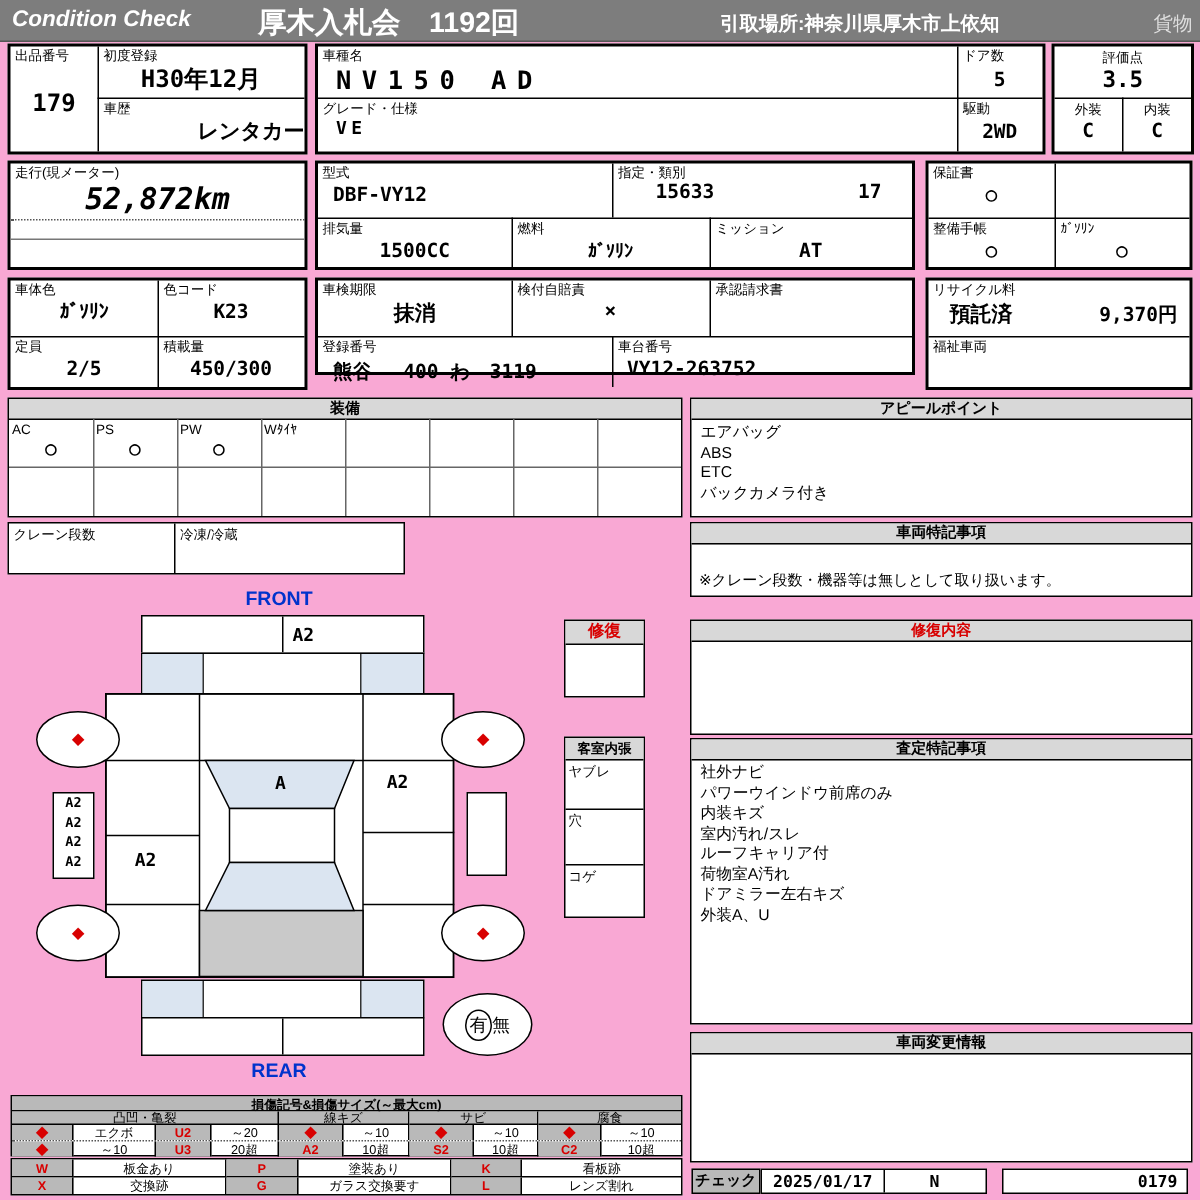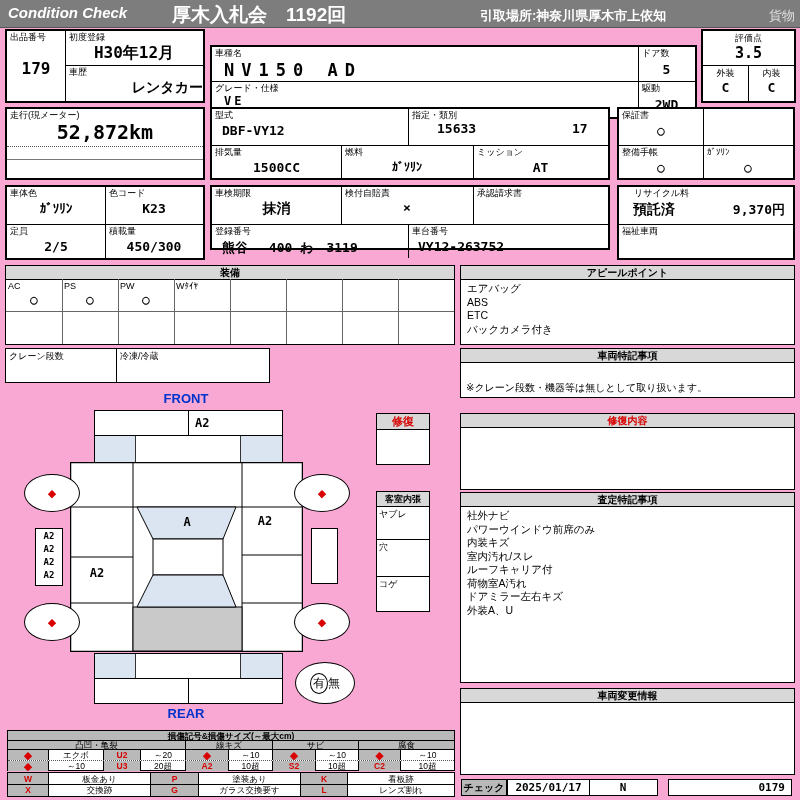--- a/index.html
+++ b/index.html
@@ -44,21 +44,21 @@
     <div class="vl" style="left:58px;top:0;height:70px;"></div>
     <div class="hl" style="left:58px;top:34px;width:138px;"></div>
     <span class="lb" style="left:3px;top:1px;">出品番号</span>
     <div class="v" style="left:0;top:28px;width:58px;text-align:center;font-size:16px;">179</div>
     <span class="lb" style="left:62px;top:1px;">初度登録</span>
     <div class="v" style="left:58px;top:12px;width:138px;text-align:center;font-size:16px;">H30年12月</div>
     <span class="lb" style="left:62px;top:36px;">車歴</span>
     <div class="v" style="left:58px;top:48px;width:138px;text-align:right;font-size:14px;">レンタカー</div>
   </div>
 
-  <div class="box" style="left:210px;top:45px;width:487px;height:74px;">
+  <div class="box" style="left:210px;top:29px;width:487px;height:74px;">
     <div class="vl" style="left:426px;top:0;height:70px;"></div>
     <div class="hl" style="left:0;top:34px;width:483px;"></div>
     <span class="lb" style="left:3px;top:1px;">車種名</span>
     <div class="v" style="left:12px;top:13px;font-size:17px;letter-spacing:7px;">NV150 AD</div>
     <span class="lb" style="left:3px;top:36px;">グレード・仕様</span>
     <div class="v" style="left:12px;top:47px;font-size:12px;letter-spacing:3px;">VE</div>
     <span class="lb" style="left:430px;top:1px;">ドア数</span>
     <div class="v" style="left:426px;top:15px;width:57px;text-align:center;font-size:13px;">5</div>
     <span class="lb" style="left:430px;top:36px;">駆動</span>
     <div class="v" style="left:426px;top:50px;width:57px;text-align:center;font-size:13px;">2WD</div>
@@ -70,21 +70,21 @@
     <div class="lb" style="left:0;top:2px;width:91px;text-align:center;">評価点</div>
     <div class="v" style="left:0;top:13px;width:91px;text-align:center;font-size:15px;">3.5</div>
     <div class="lb" style="left:0;top:37px;width:45px;text-align:center;">外装</div>
     <div class="v" style="left:0;top:49px;width:45px;text-align:center;font-size:13px;">C</div>
     <div class="lb" style="left:46px;top:37px;width:45px;text-align:center;">内装</div>
     <div class="v" style="left:46px;top:49px;width:45px;text-align:center;font-size:13px;">C</div>
   </div>
 
   <div class="box" style="left:5px;top:107px;width:200px;height:73px;">
     <span class="lb" style="left:3px;top:1px;">走行(現メーター)</span>
-    <div class="v" style="left:0;top:11px;width:196px;text-align:center;font-size:20px;">52,872km</div>
+    <div class="v" style="left:0;top:11px;width:196px;text-align:center;font-size:20px;font-style:italic;">52,872km</div>
     <div class="dot" style="left:0;top:37px;width:196px;"></div>
     <div class="hl" style="left:0;top:50px;width:196px;background:#777;"></div>
   </div>
 
   <div class="box" style="left:210px;top:107px;width:400px;height:73px;">
     <div class="hl" style="left:0;top:36px;width:396px;"></div>
     <div class="vl" style="left:196px;top:0;height:36px;"></div>
     <div class="vl" style="left:129px;top:36px;height:33px;"></div>
     <div class="vl" style="left:261px;top:36px;height:33px;"></div>
     <span class="lb" style="left:3px;top:1px;">型式</span>
@@ -135,21 +135,21 @@
     <div class="v" style="left:129px;top:13px;width:132px;text-align:center;font-size:13px;">×</div>
     <span class="lb" style="left:265px;top:1px;">承認請求書</span>
     <span class="lb" style="left:3px;top:39px;">登録番号</span>
     <div class="v" style="left:10px;top:52px;font-size:13px;">熊谷　 400 わ　3119</div>
     <span class="lb" style="left:200px;top:39px;">車台番号</span>
     <div class="v" style="left:206px;top:52px;font-size:13px;">VY12-263752</div>
   </div>
 
   <div class="box" style="left:617px;top:185px;width:178px;height:75px;">
     <div class="hl" style="left:0;top:37px;width:174px;"></div>
-    <span class="lb" style="left:15px;top:1px;text-align:center;">リサイクル料</span>
+    <span class="lb" style="left:3px;top:1px;text-align:center;">リサイクル料</span>
     <div class="v" style="left:14px;top:14px;font-size:14px;">預託済</div>
     <div class="v" style="right:8px;top:14px;font-size:13px;">9,370円</div>
     <span class="lb" style="left:3px;top:39px;">福祉車両</span>
   </div>
 
   <div class="thinbox" style="left:5px;top:265px;width:450px;height:80px;">
     <div class="sechead">装備</div>
     <div class="hl" style="left:0;top:45px;width:448px;background:#666;"></div>
     <div class="vl" style="left:56px;top:13px;height:65px;background:#666;"></div>
     <div class="vl" style="left:112px;top:13px;height:65px;background:#666;"></div>

